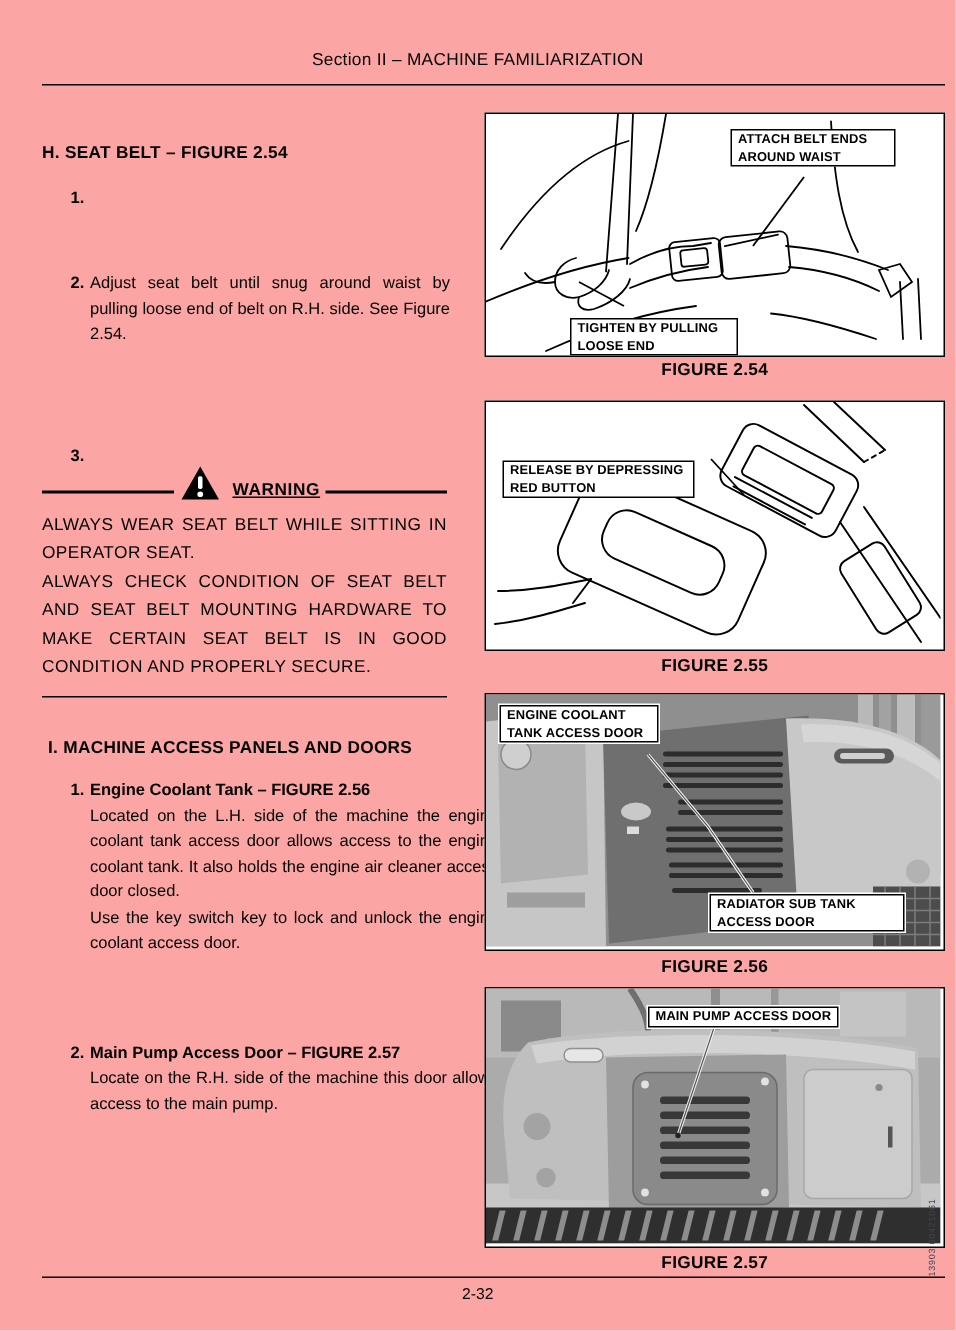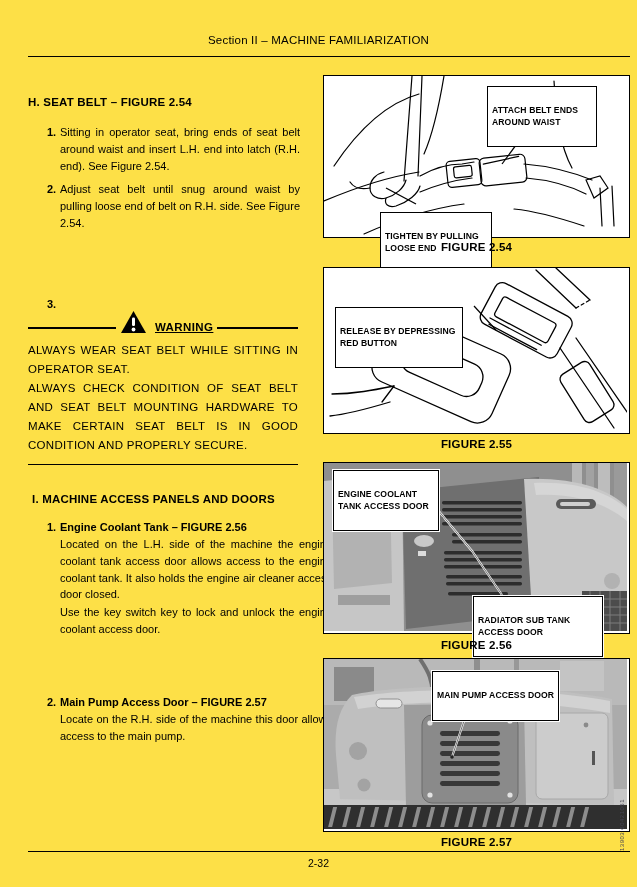--- a/index.html
+++ b/index.html
@@ -1,17 +1,17 @@
 <!DOCTYPE html>
 <html><head>
 <meta charset="utf-8">
 <style>
   html,body{margin:0;padding:0;background:#e9e9e9;}
   .page{
-    position:relative;width:637px;height:887px;background:#fde047;
+    position:relative;width:637px;height:887px;background:#fca5a5;
     font-family:"Liberation Sans",sans-serif;color:#000;overflow:hidden;
     margin:0 auto;
   }
   
   .hdr-title{position:absolute;top:34px;left:0;width:100%;text-align:center;
     font-size:11.5px;letter-spacing:.2px;}
   .hdr-rule{position:absolute;top:56px;left:28px;width:602px;border-top:1.6px solid #000;}
   .ftr-rule{position:absolute;top:851px;left:28px;width:602px;border-top:1.6px solid #000;}
   .ftr-page{position:absolute;top:857px;left:0;width:100%;text-align:center;font-size:10.5px;}
   .side-code{position:absolute;top:822px;left:592px;width:60px;font-size:6px;color:#445;
@@ -37,38 +37,37 @@
   .warn-text{font-size:11.5px;font-weight:normal;line-height:19px;letter-spacing:.3px;
     text-align:justify;margin-top:7px;}
   .warn-foot{border-top:1.8px solid #000;margin-top:9px;}
 
   
   .fig{position:absolute;left:323px;width:307px;border:1.8px solid #000;background:#fff;box-sizing:border-box;}
   .fig svg{display:block;}
   .fig-cap{position:absolute;left:323px;width:307px;text-align:center;
     font-size:11.5px;font-weight:bold;letter-spacing:.2px;}
   .callout{position:absolute;background:#fff;border:1.6px solid #000;
-    font-size:8.6px;font-weight:bold;line-height:11.5px;padding:18px 4px;letter-spacing:.1px;}
+    font-size:8.6px;font-weight:bold;line-height:11.5px;padding:0 4px;letter-spacing:.1px;}
   .photo-callout{border:1.2px solid #000;box-shadow:0 0 0 1px #fff;}
 </style>
 </head>
 <body>
 
 <div class="page">
 
   <div class="hdr-title">Section II – MACHINE FAMILIARIZATION</div>
   <div class="hdr-rule"></div>
 
   <div class="lcol" style="top:64px;">
     <div class="sec-head">H. SEAT BELT – FIGURE 2.54</div>
   </div>
 
   <div class="lcol li" style="top:92px;">
     <span class="num">1.</span>
-    <span class="txt">Sitting in operator seat, bring ends of seat belt around waist and insert L.H. end into latch (R.H. end). See Figure 2.54.</span>
   </div>
 
   <div class="lcol li" style="top:149px;">
     <span class="num">2.</span>
     <span class="txt">Adjust seat belt until snug around waist by pulling loose end of belt on R.H. side. See Figure 2.54.</span>
   </div>
 
   <div class="lcol li" style="top:264px;">
     <span class="num">3.</span>
   </div>

